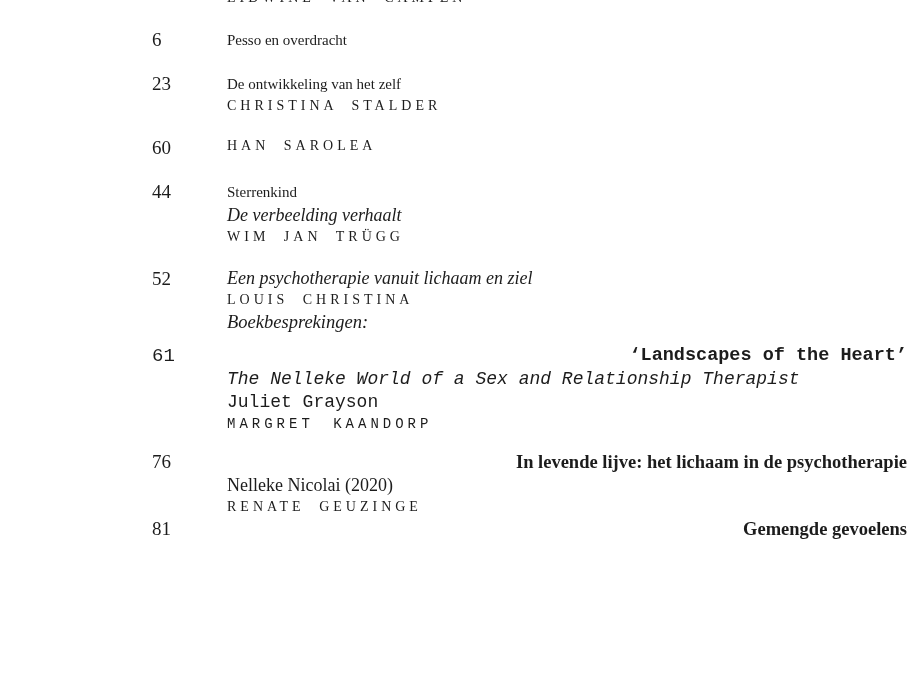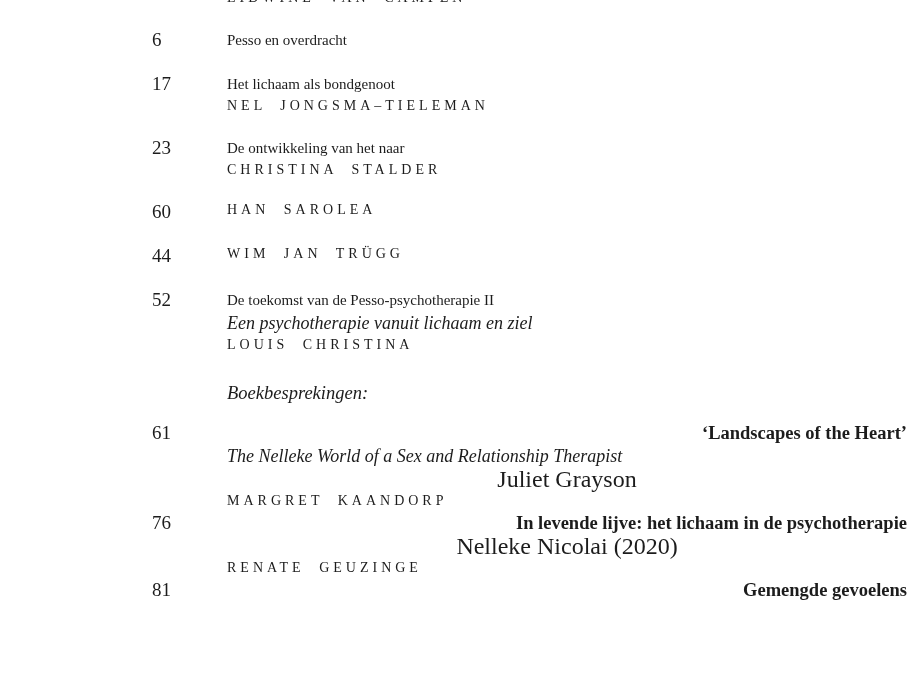--- a/index.html
+++ b/index.html
@@ -45,95 +45,88 @@
     font-weight: bold;
     font-size: 18.5px;
     text-align: right;
   }
   .subtitle {
     font-style: italic;
     font-size: 18px;
     line-height: 23px;
   }
   .byline {
-    font-size: 24px;
+    font-size: 18px;
     line-height: 23px;
-    text-align: center;
   }
   .caps {
     font-size: 14px;
     line-height: 20px;
     letter-spacing: 4px;
     word-spacing: 7px;
   }
   .section-head {
     font-style: italic;
     font-size: 18.5px;
     line-height: 24px;
   }
   
   .mb-20 { margin-bottom: 20px; }
-  .mb-26 { margin-bottom: 26px; }
+  .mb-26 { }
   .mb-14 { }
-  .mb-4  { margin-bottom: 0; }
-  .mb-0  { margin-bottom: 16px; }
+  .mb-4  { margin-bottom: 16px; font-family: Liberation Mono, monospace; }
+  .mb-0  { margin-bottom: 10px; }
 </style>
 </head>
 <body>
 
 <main class="toc-wrap">
 
   <div class="row mb-20">
     <div class="num"></div>
     <div class="lines">
       <div class="caps">LIDWINE VAN CAMPEN</div>
     </div>
   </div>
 
   <div class="row mb-20">
     <div class="num">6</div>
     <div class="lines">
       <div class="title">Pesso en overdracht</div>
     </div>
   </div>
 
-  <div class="row mb-20">
-    <div class="num">17</div>
-    <div class="lines">
-      <div class="title">Het lichaam als bondgenoot</div>
-      <div class="caps">NEL JONGSMA–TIELEMAN</div>
-    </div>
-  </div>
 
   <div class="row mb-20">
     <div class="num">23</div>
     <div class="lines">
-      <div class="title">De ontwikkeling van het naar</div>
+      <div class="title">De ontwikkeling van het zelf</div>
       <div class="caps">CHRISTINA STALDER</div>
     </div>
   </div>
 
   <div class="row mb-20">
     <div class="num">60</div>
     <div class="lines">
       <div class="caps">HAN SAROLEA</div>
     </div>
   </div>
 
   <div class="row mb-20">
     <div class="num">44</div>
     <div class="lines">
+      <div class="title">Sterrenkind</div>
+      <div class="subtitle">De verbeelding verhaalt</div>
       <div class="caps">WIM JAN TRÜGG</div>
     </div>
   </div>
 
   <div class="row mb-26">
     <div class="num">52</div>
     <div class="lines">
-      <div class="title">De toekomst van de Pesso-psychotherapie II</div>
       <div class="subtitle">Een psychotherapie vanuit lichaam en ziel</div>
       <div class="caps">LOUIS CHRISTINA</div>
     </div>
   </div>
 
   <div class="row mb-0">
     <div class="num"></div>
     <div class="lines">
       <div class="section-head">Boekbesprekingen:</div>
     </div>

